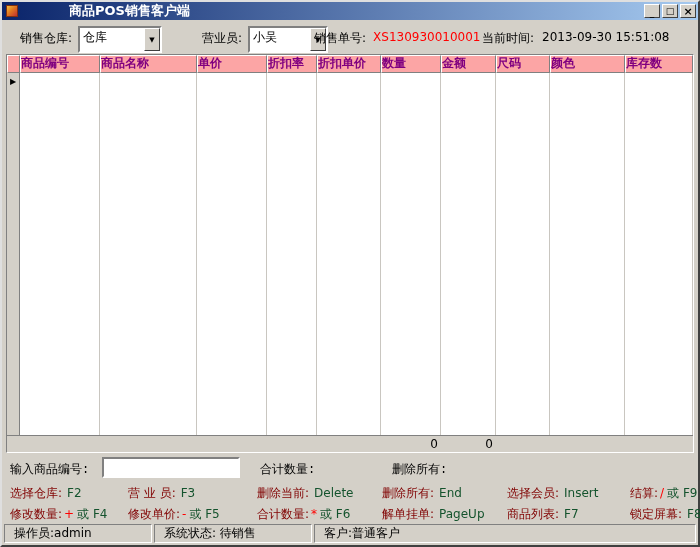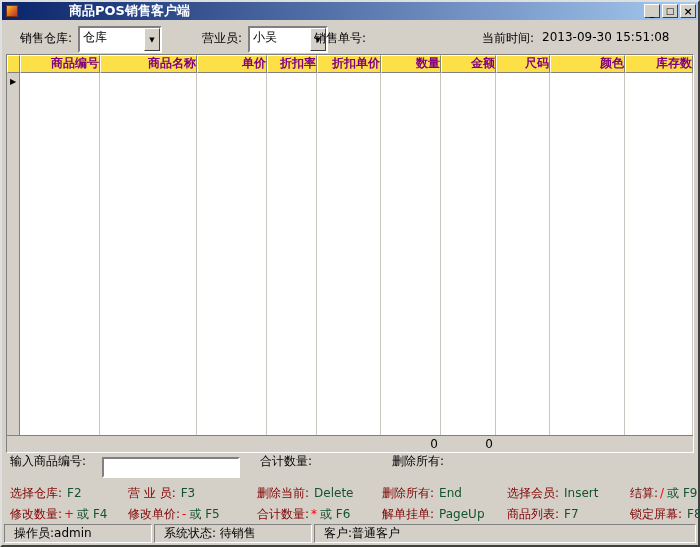--- a/index.html
+++ b/index.html
@@ -72,23 +72,23 @@
   
   .grid {
     flex: 1; min-height: 0;
     margin: 0 4px;
     border: 1px solid; border-color: #808080 #fff #fff #808080;
     background: #fff;
     display: flex; flex-direction: column;
   }
   .grid-header { flex: 0 0 18px; display: flex; }
   .gh {
-    background: #fde047;
+    background: #fca5a5;
     border: 1px solid; border-color: #fff #808080 #808080 #fff;
-    color: #800080; font-weight: bold; text-align: right;
+    color: #800080; font-weight: bold; text-align: left;
     font-size: 12px; line-height: 15px; overflow: hidden; white-space: nowrap;
   }
   .grid-body { flex: 1; min-height: 0; display: flex; }
   .gb { border-right: 1px solid #c9c6c0; }
   .gb.indicator { background: #d4d0c8; border-right: 1px solid #808080; text-align: center; }
   .row-marker { font-size: 8px; line-height: 15px; color: #000; }
   .grid-footer { flex: 0 0 17px; display: flex; background: #d4d0c8; border-top: 1px solid #808080; }
   .gf { text-align: right; padding: 1px 3px 0 0; }
 
   .c0 { width: 13px; flex: 0 0 13px; }
@@ -98,21 +98,21 @@
   .c4 { width: 50px; flex: 0 0 50px; }
   .c5 { width: 64px; flex: 0 0 64px; }
   .c6 { width: 60px; flex: 0 0 60px; }
   .c7 { width: 55px; flex: 0 0 55px; }
   .c8 { width: 54px; flex: 0 0 54px; }
   .c9 { width: 75px; flex: 0 0 75px; }
   .c10 { flex: 1; font-family: Liberation Serif, serif; }
 
   
   .entry-row { flex: 0 0 28px; position: relative; }
-  .entry-label { position: absolute; top: 0; white-space: nowrap; }
+  .entry-label { position: absolute; top: 8px; white-space: nowrap; font-family: Liberation Mono, monospace; }
   .field {
     position: absolute; left: 100px; top: 4px;
     width: 138px; height: 21px;
     background: #fff;
     border: 2px solid; border-color: #808080 #fff #fff #808080;
     font-family: inherit; font-size: 12px; padding-left: 3px;
   }
 
   
   .hk-row { flex: 0 0 21px; position: relative; }
@@ -160,20 +160,21 @@
       <span class="combo-text">仓库</span>
       <span class="combo-btn">▼</span>
     </span>
     <span class="tb-label" style="left:200px">营业员:</span>
     <span class="combo" style="left:246px;width:80px">
       <span class="combo-text">小吴</span>
       <span class="combo-btn">▼</span>
     </span>
     <span class="tb-group" style="left:312px">
       <span>销售单号:</span>
+      <span class="order-no">XS130930010001</span>
     </span>
     <span class="tb-group" style="left:480px">
       <span>当前时间:</span>
       <span class="time-value">2013-09-30 15:51:08</span>
     </span>
   </div>
 
   <div class="grid">
     <div class="grid-header">
       <div class="gh c0"></div>

